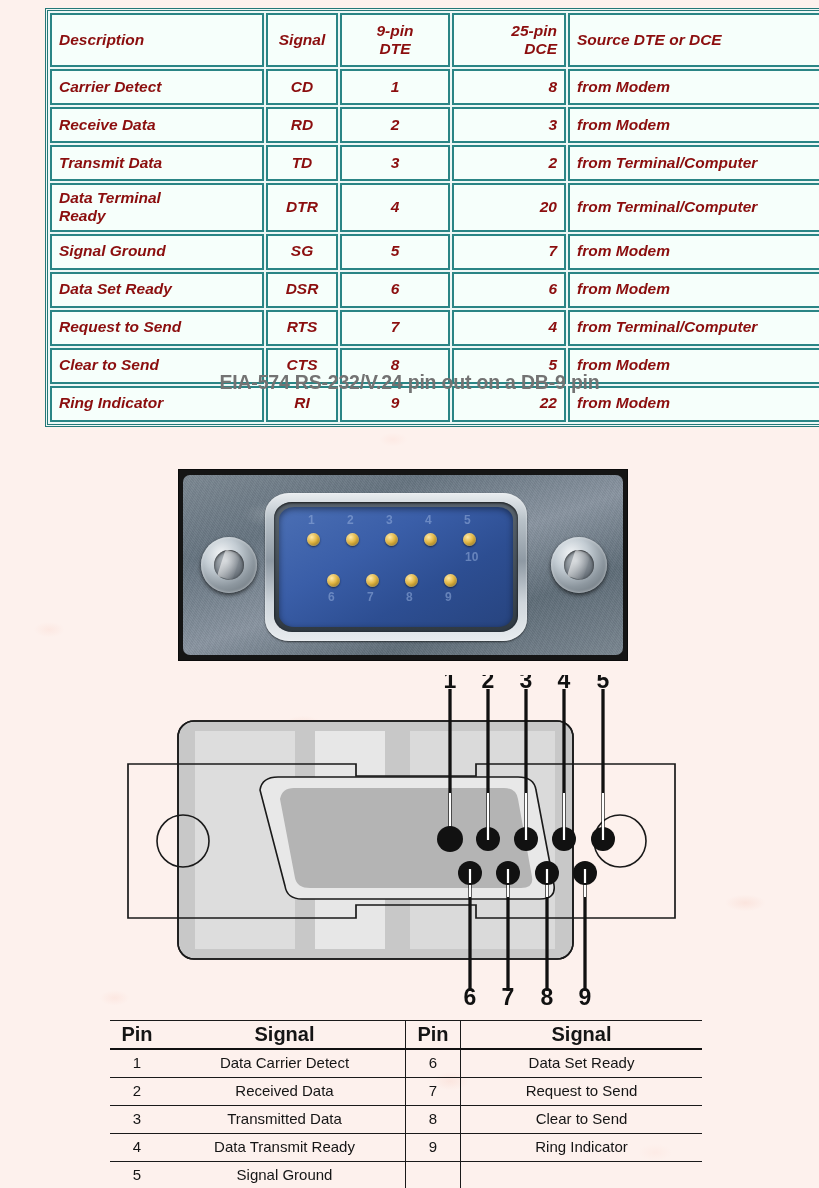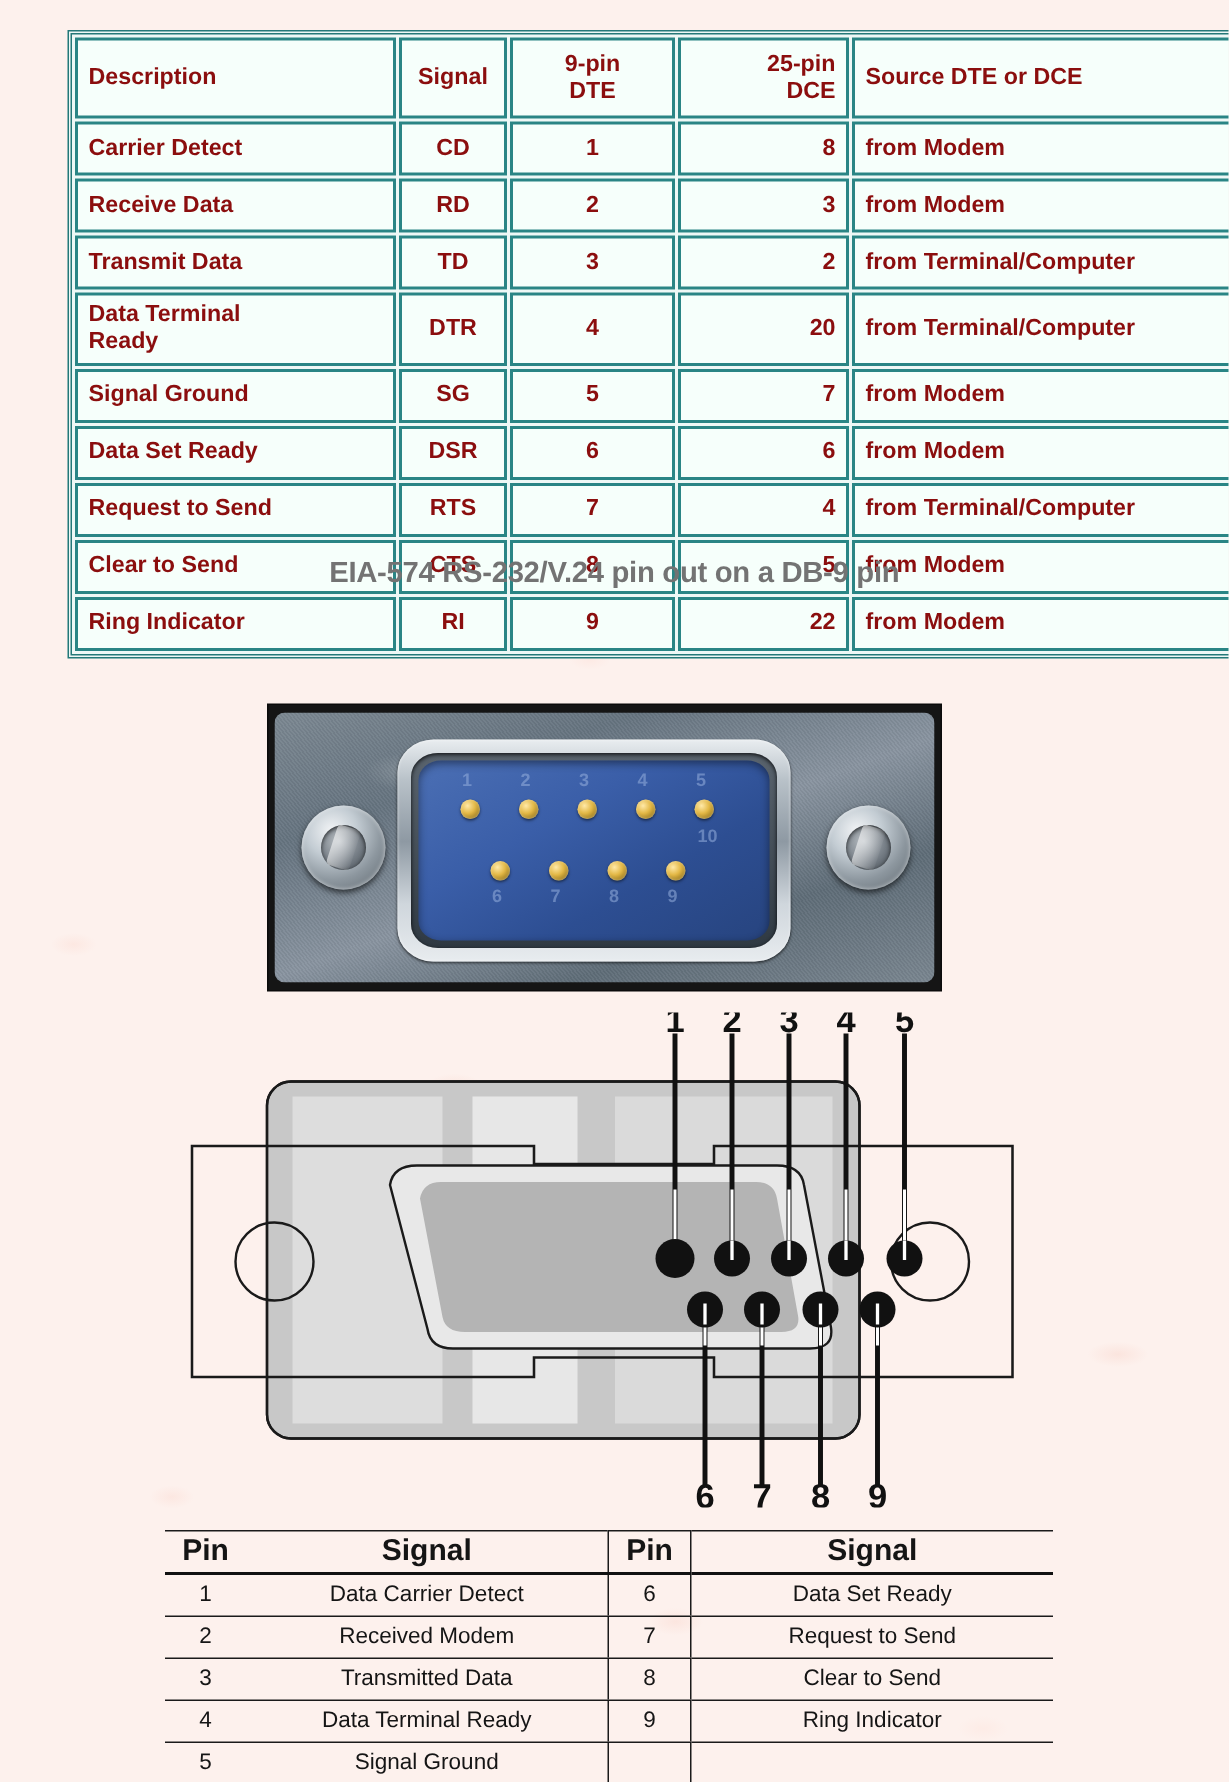--- a/index.html
+++ b/index.html
@@ -21,21 +21,21 @@
       radial-gradient(ellipse 23px 12px at 68% 69%, rgba(253,231,224,.75), rgba(253,231,224,0) 70%),
       radial-gradient(ellipse 29px 12px at 91% 76%, rgba(249,218,209,.55), rgba(249,218,209,0) 70%),
       radial-gradient(ellipse 21px 11px at 14% 84%, rgba(252,227,220,.7), rgba(252,227,220,0) 70%),
       radial-gradient(ellipse 26px 13px at 55% 91%, rgba(250,222,214,.6), rgba(250,222,214,0) 70%),
       radial-gradient(ellipse 24px 12px at 80% 97%, rgba(253,233,227,.7), rgba(253,233,227,0) 70%),
       linear-gradient(#fdf1ed,#fdf1ed);
     position:relative;
   }
 
   
-  .sigtable-wrap{position:absolute;left:45px;top:20px;width:712px;}
+  .sigtable-wrap{position:absolute;left:45px;top:8px;width:712px;font-style:italic;}
   table.sigtable{
     border-collapse:separate;border-spacing:2px;
     border:3px double #247878;
     background:#eef8f6;
     width:712px;
     table-layout:fixed;
   }
   table.sigtable td{
     border:2px solid #2a8585;
     background:#f6fffb;
@@ -392,33 +392,33 @@
     </thead>
     <tbody>
       <tr>
         <td class="pn">1</td>
         <td class="sg">Data Carrier Detect</td>
         <td class="pn vline">6</td>
         <td class="sg vline">Data Set Ready</td>
       </tr>
       <tr>
         <td class="pn">2</td>
-        <td class="sg">Received Modem</td>
+        <td class="sg">Received Data</td>
         <td class="pn vline">7</td>
         <td class="sg vline">Request to Send</td>
       </tr>
       <tr>
         <td class="pn">3</td>
         <td class="sg">Transmitted Data</td>
         <td class="pn vline">8</td>
         <td class="sg vline">Clear to Send</td>
       </tr>
       <tr>
         <td class="pn">4</td>
-        <td class="sg">Data  Terminal Ready</td>
+        <td class="sg">Data  Transmit Ready</td>
         <td class="pn vline">9</td>
         <td class="sg vline">Ring Indicator</td>
       </tr>
       <tr class="last">
         <td class="pn">5</td>
         <td class="sg">Signal Ground</td>
         <td class="pn vline"></td>
         <td class="sg vline"></td>
       </tr>
     </tbody>

